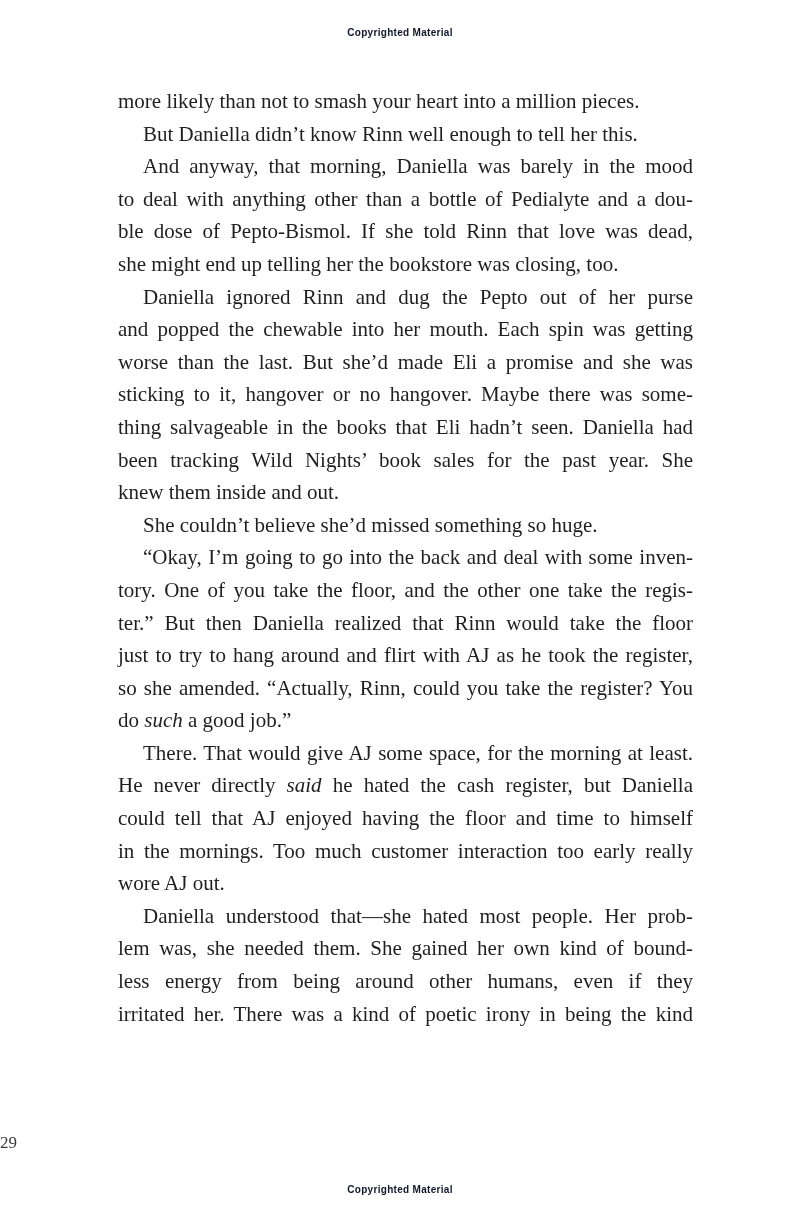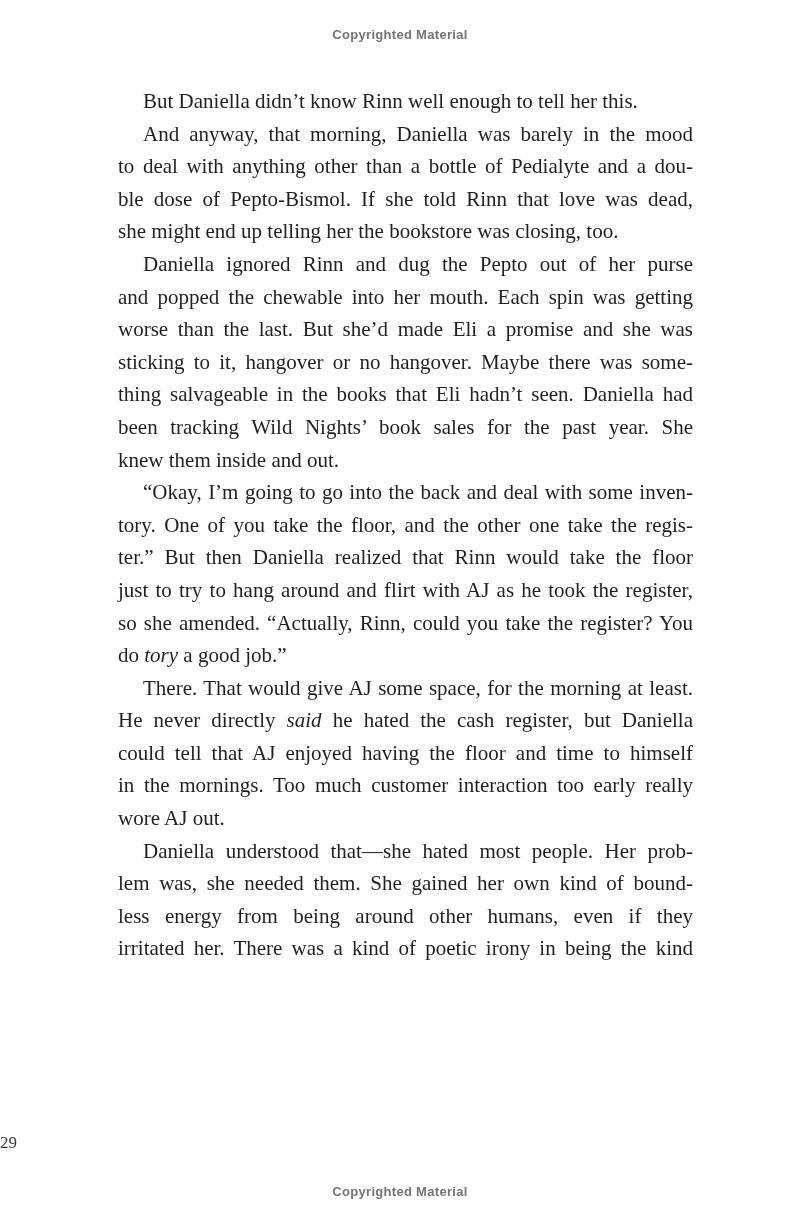--- a/index.html
+++ b/index.html
@@ -15,23 +15,23 @@
     overflow: hidden;
     font-family: "Liberation Serif", "DejaVu Serif", serif;
   }
   .notice {
     position: absolute;
     left: 0;
     width: 100%;
     text-align: center;
     font-family: "Liberation Sans", "DejaVu Sans", sans-serif;
     font-weight: bold;
-    font-size: 13px;
+    font-size: 10px;
     letter-spacing: 0.3px;
-    color: #737373;
+    color: #0f172a;
   }
   .notice.top { top: 27px; }
   .notice.bottom { top: 1184px; }
   .text-block {
     position: absolute;
     top: 85px;
     left: 118px;
     width: 575px;
     font-size: 21px;
     line-height: 32.6px;
@@ -61,38 +61,40 @@
     color: #3a3a3a;
   }
 </style>
 </head>
 <body>
 
 <div class="page">
   <div class="notice top">Copyrighted Material</div>
 
   <div class="text-block">
+      <div class="line">more likely than not to smash your heart into a million pieces.</div>
       <div class="line indent">But Daniella didn’t know Rinn well enough to tell her this.</div>
       <div class="line fill indent">And anyway, that morning, Daniella was barely in the mood</div>
       <div class="line fill">to deal with anything other than a bottle of Pedialyte and a dou-</div>
       <div class="line fill">ble dose of Pepto-Bismol. If she told Rinn that love was dead,</div>
       <div class="line">she might end up telling her the bookstore was closing, too.</div>
       <div class="line fill indent">Daniella ignored Rinn and dug the Pepto out of her purse</div>
       <div class="line fill">and popped the chewable into her mouth. Each spin was getting</div>
       <div class="line fill">worse than the last. But she’d made Eli a promise and she was</div>
       <div class="line fill">sticking to it, hangover or no hangover. Maybe there was some-</div>
       <div class="line fill">thing salvageable in the books that Eli hadn’t seen. Daniella had</div>
       <div class="line fill">been tracking Wild Nights’ book sales for the past year. She</div>
       <div class="line">knew them inside and out.</div>
+      <div class="line indent">She couldn’t believe she’d missed something so huge.</div>
       <div class="line fill indent">“Okay, I’m going to go into the back and deal with some inven-</div>
       <div class="line fill">tory. One of you take the floor, and the other one take the regis-</div>
       <div class="line fill">ter.” But then Daniella realized that Rinn would take the floor</div>
       <div class="line fill">just to try to hang around and flirt with AJ as he took the register,</div>
       <div class="line fill">so she amended. “Actually, Rinn, could you take the register? You</div>
-      <div class="line">do <em>tory</em> a good job.”</div>
+      <div class="line">do <em>such</em> a good job.”</div>
       <div class="line fill indent">There. That would give AJ some space, for the morning at least.</div>
       <div class="line fill">He never directly <em>said</em> he hated the cash register, but Daniella</div>
       <div class="line fill">could tell that AJ enjoyed having the floor and time to himself</div>
       <div class="line fill">in the mornings. Too much customer interaction too early really</div>
       <div class="line">wore AJ out.</div>
       <div class="line fill indent">Daniella understood that—she hated most people. Her prob-</div>
       <div class="line fill">lem was, she needed them. She gained her own kind of bound-</div>
       <div class="line fill">less energy from being around other humans, even if they</div>
       <div class="line fill">irritated her. There was a kind of poetic irony in being the kind</div>
     </div>

